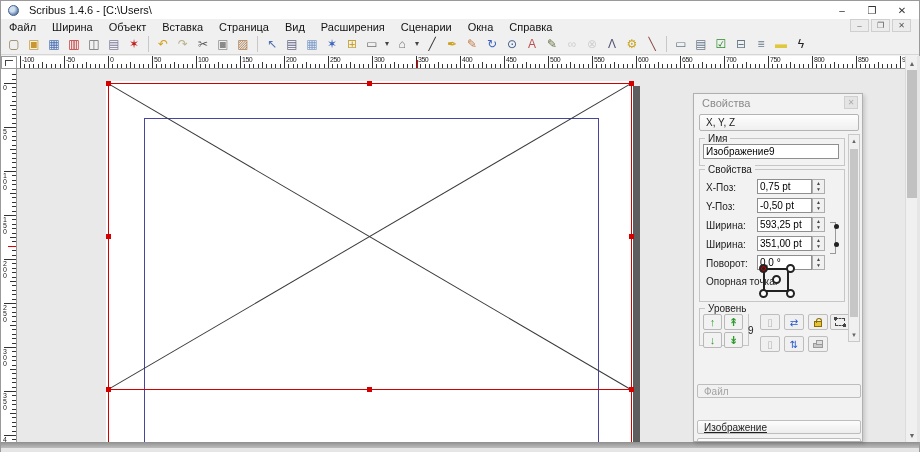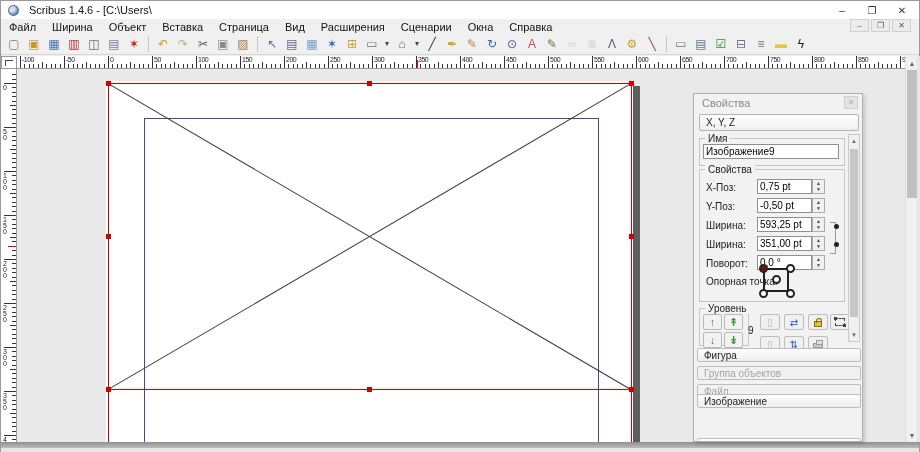--- a/index.html
+++ b/index.html
@@ -651,20 +651,18 @@
     <div class="flag-btn" style="left:114px;top:242px;">
         <div class="printer-shape"></div>
       </div>
 
     <div class="pal-scroll">
       <div class="ps-arrow" style="top:1px;">▲</div>
       <div class="ps-thumb"></div>
       <div class="ps-arrow" style="bottom:1px;">▼</div>
     </div>
 
-    <div class="section-tab" style="top:254px;">Фигура</div>
-    <div class="section-tab disabled" style="top:272px;">Группа объектов</div>
     <div class="section-tab disabled" style="top:290px;">Файл</div>
-    <div class="section-tab" style="top:300px;">Изображение</div>
+    <div class="section-tab" style="top:326px;text-decoration:underline;">Изображение</div>
     <div class="section-tab" style="top:344px;">Цвета</div>
   </div>
 
 </div>
 
 </body></html>

